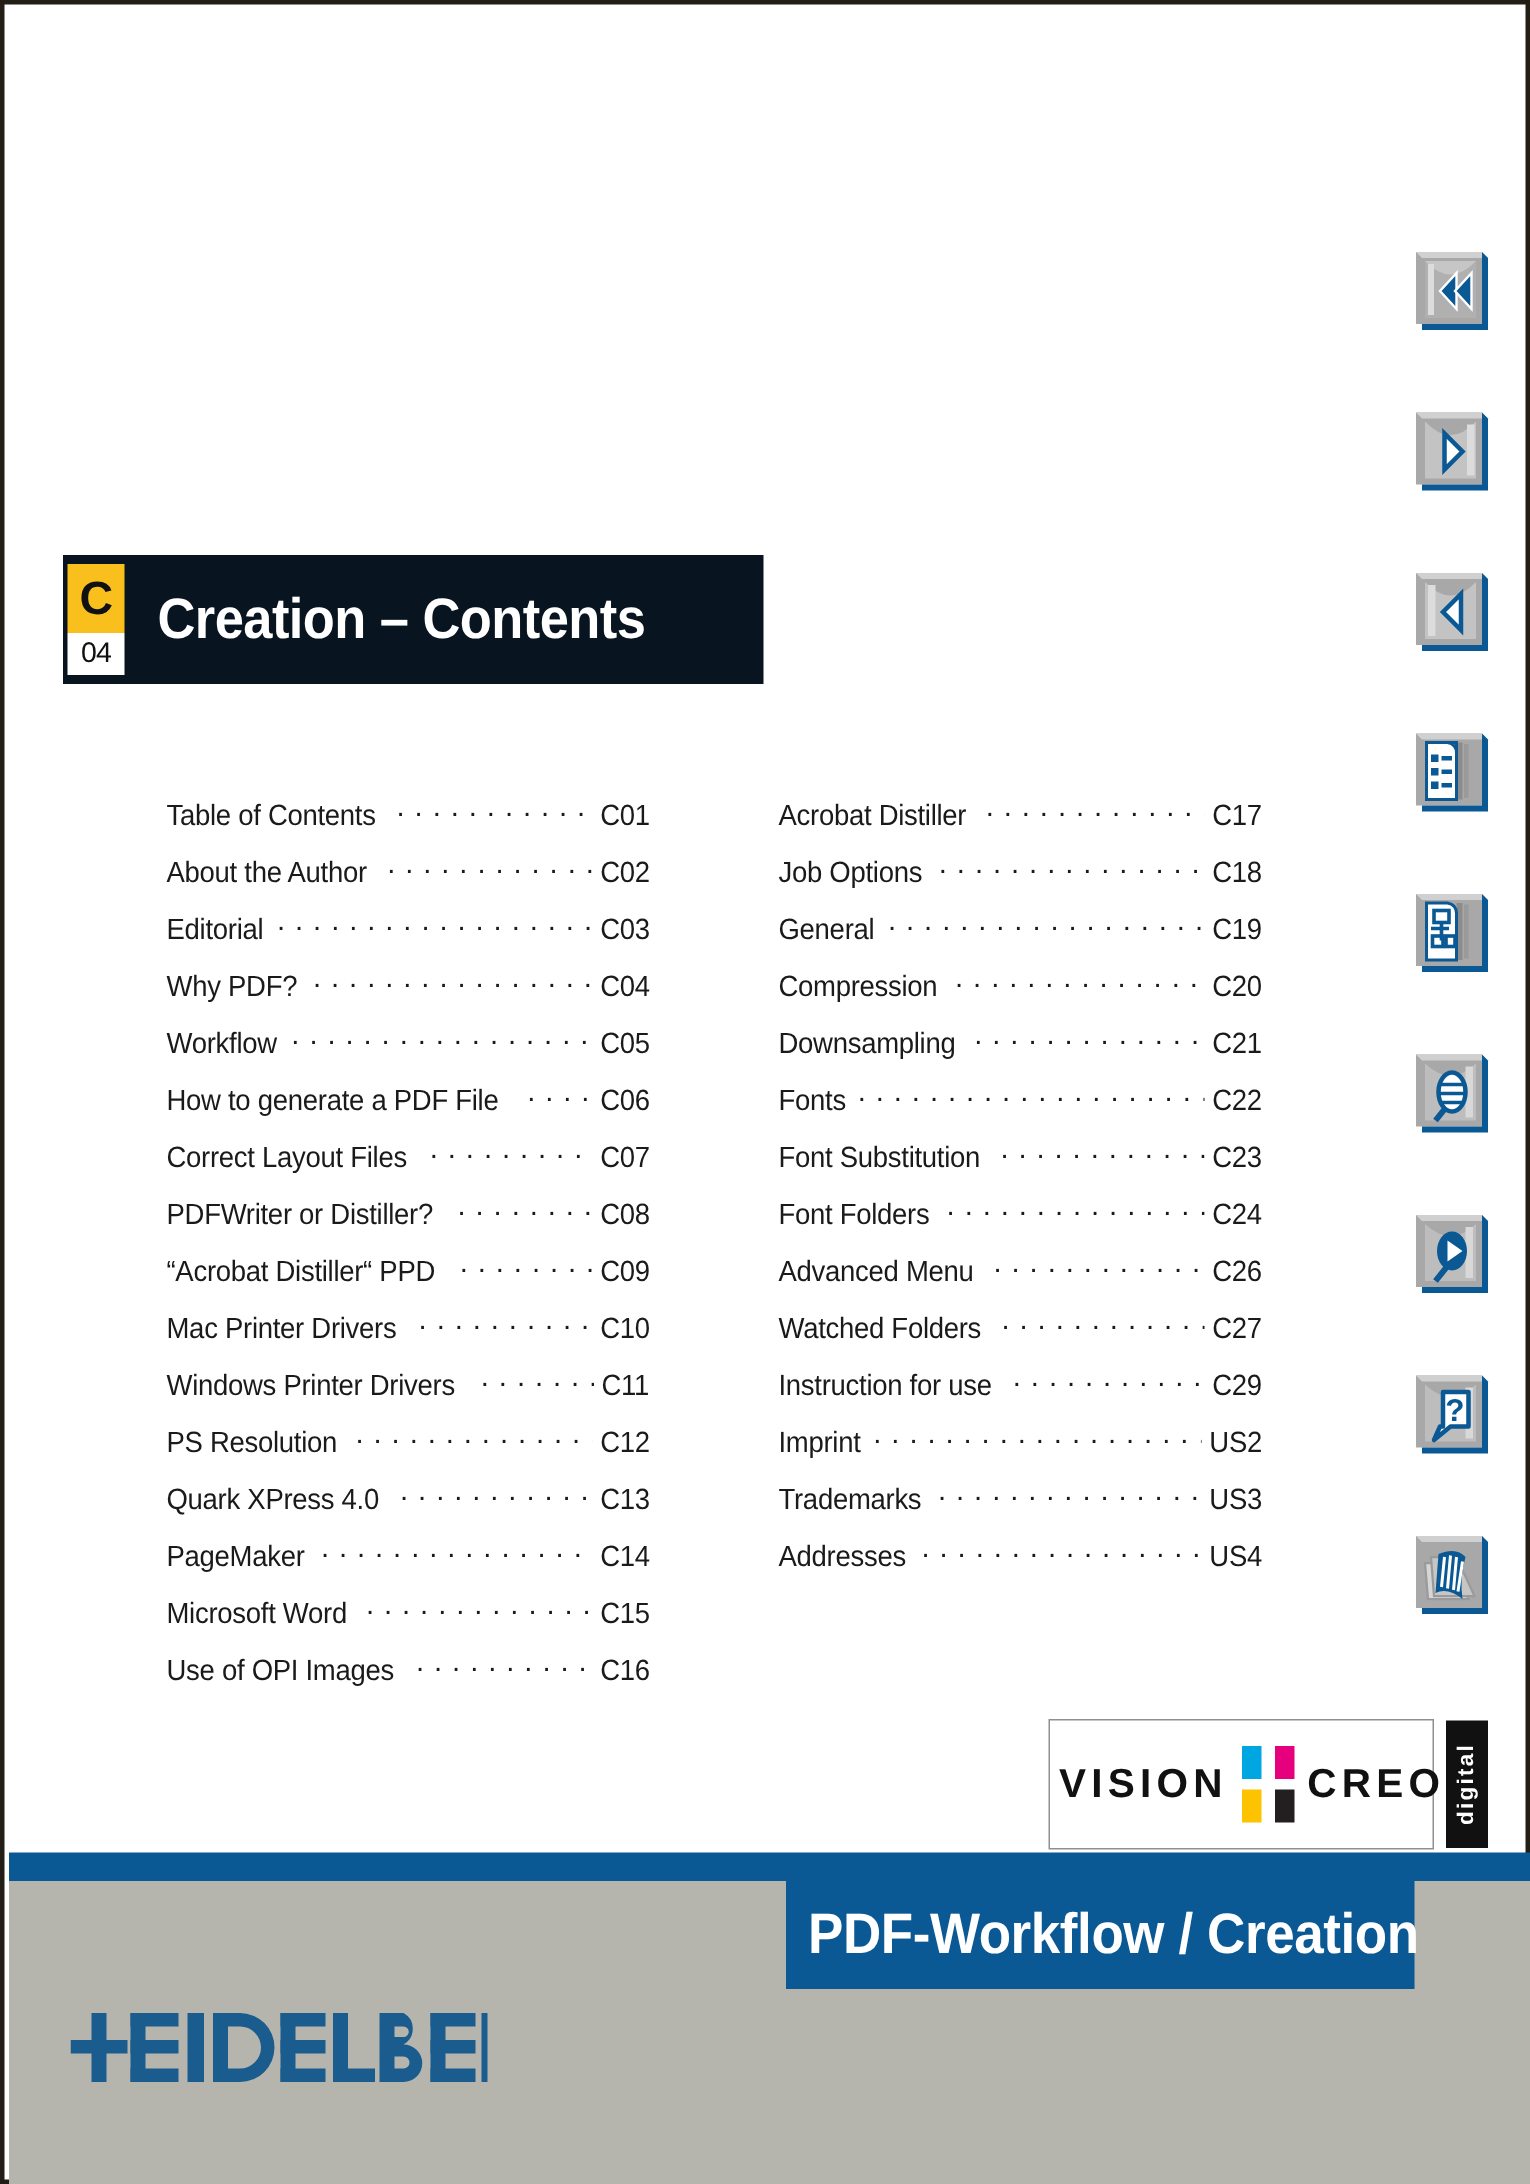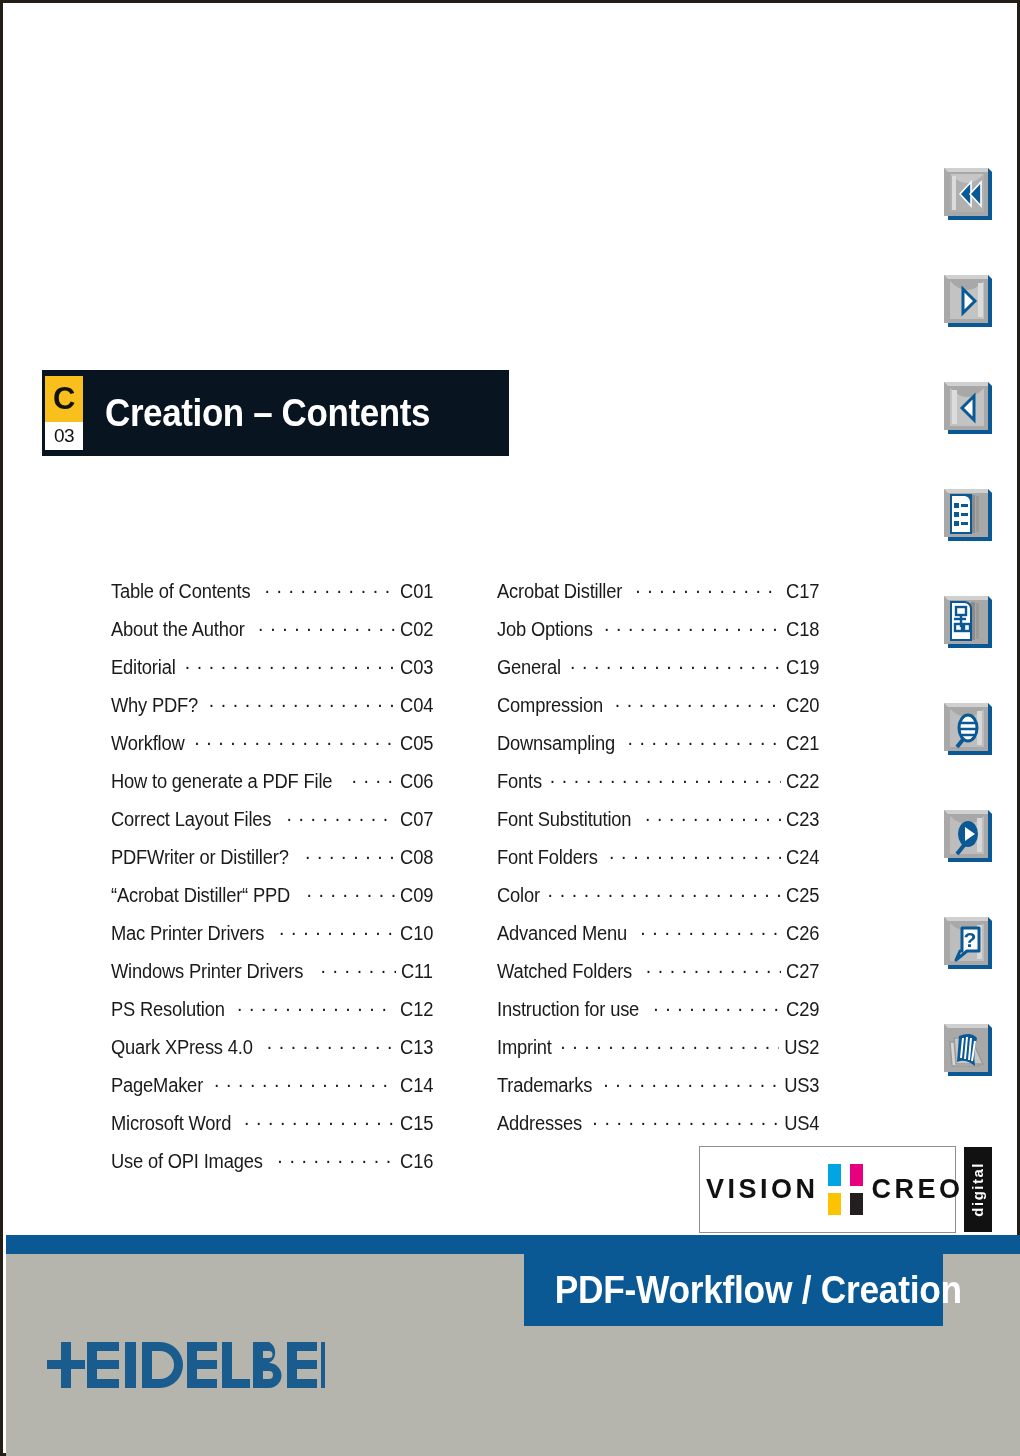--- a/index.html
+++ b/index.html
@@ -70,22 +70,21 @@
     white-space: nowrap;
   }
 
   
   .toc {
     position: absolute;
     left: 108px;
     top: 527px;
     width: 730px;
     display: flex;
-    gap: 64px;
-    margin-top: 48px;
+    gap: 86px;
   }
   .toc-col {
     width: 322px;
   }
   .toc-row {
     display: flex;
     align-items: baseline;
     height: 38px;
     font-size: 19.5px;
     color: #1a1a1a;
@@ -204,21 +203,21 @@
   }
   .footer-title-box {
     position: absolute;
     left: 521px;
     top: 1251px;
     width: 419px;
     height: 72px;
     background: #0a5894;
     display: flex;
     align-items: center;
-    justify-content: flex-start;
+    justify-content: center;
     padding-right: 13px;
     box-sizing: border-box;
   }
   .footer-title-box .ft {
     color: #ffffff;
     font-size: 38px;
     font-weight: bold;
     letter-spacing: -0.3px;
     transform: scaleX(0.93);
     transform-origin: right center;
@@ -240,21 +239,21 @@
   }
 </style>
 </head>
 <body>
 
 <div class="page">
 
   <div class="title-banner">
     <div class="chapter-tab">
       <div class="chapter-letter">C</div>
-      <div class="chapter-number">03</div>
+      <div class="chapter-number">04</div>
     </div>
     <div class="title-text">Creation – Contents</div>
   </div>
 
   <div class="toc">
     <div class="toc-col" id="col-left">
         <div class="toc-row">
           <span class="toc-label">Table of Contents</span>
           <span class="toc-dots"></span>
           <span class="toc-page">C01</span>
@@ -368,25 +367,20 @@
         </div>
         <div class="toc-row">
           <span class="toc-label">Font Substitution</span>
           <span class="toc-dots"></span>
           <span class="toc-page">C23</span>
         </div>
         <div class="toc-row">
           <span class="toc-label">Font Folders</span>
           <span class="toc-dots"></span>
           <span class="toc-page">C24</span>
-        </div>
-        <div class="toc-row">
-          <span class="toc-label">Color</span>
-          <span class="toc-dots"></span>
-          <span class="toc-page">C25</span>
         </div>
         <div class="toc-row">
           <span class="toc-label">Advanced Menu</span>
           <span class="toc-dots"></span>
           <span class="toc-page">C26</span>
         </div>
         <div class="toc-row">
           <span class="toc-label">Watched Folders</span>
           <span class="toc-dots"></span>
           <span class="toc-page">C27</span>

